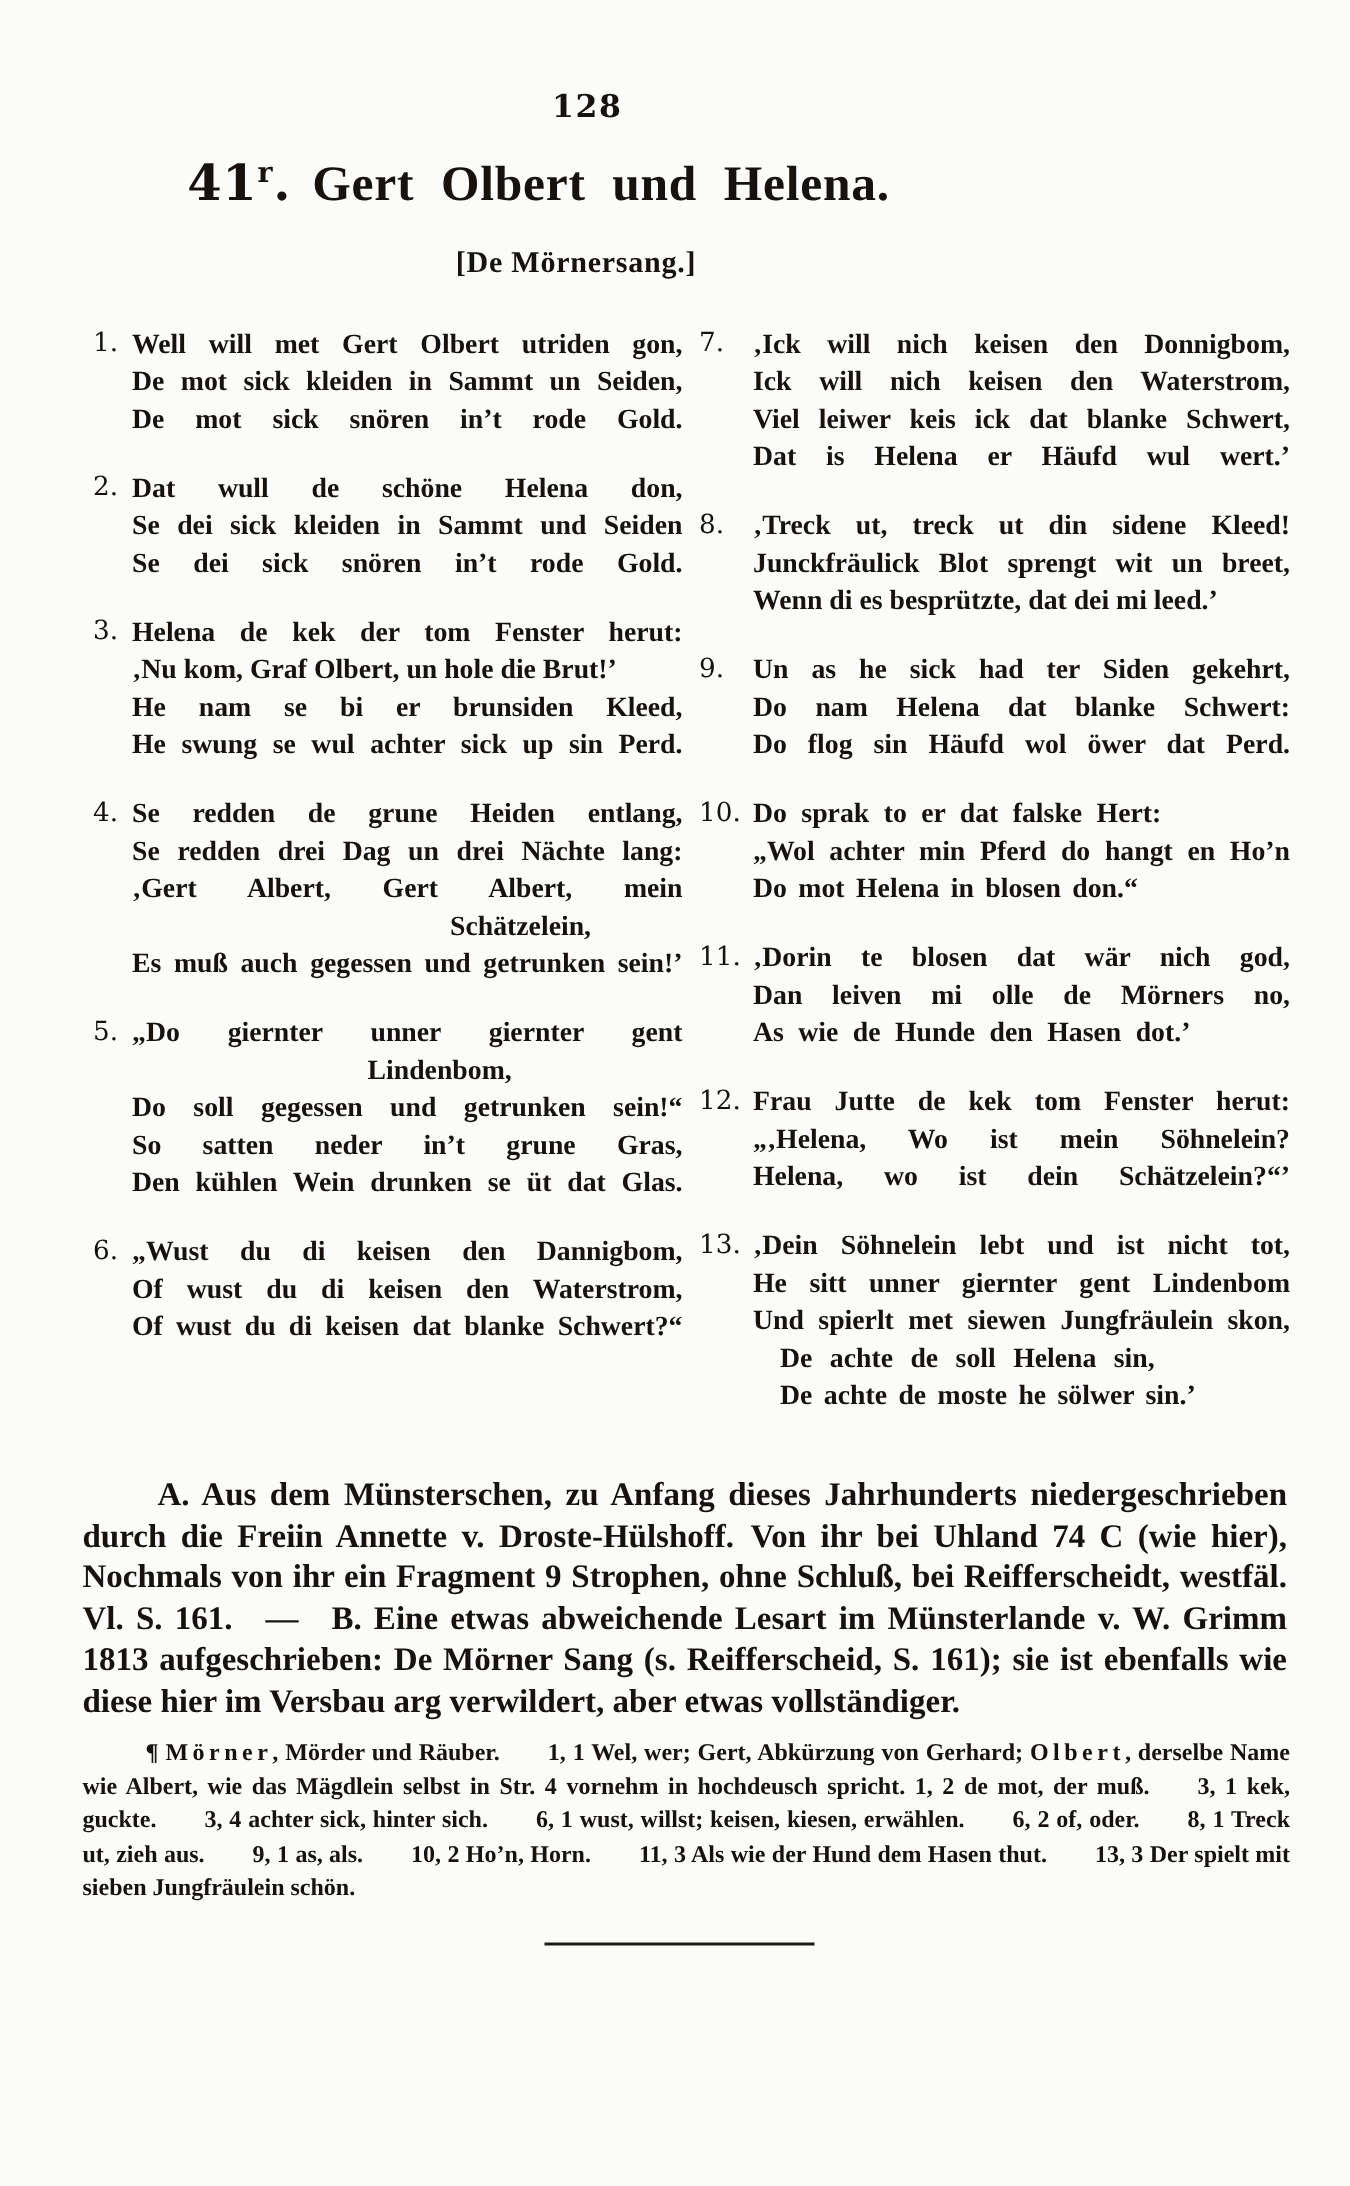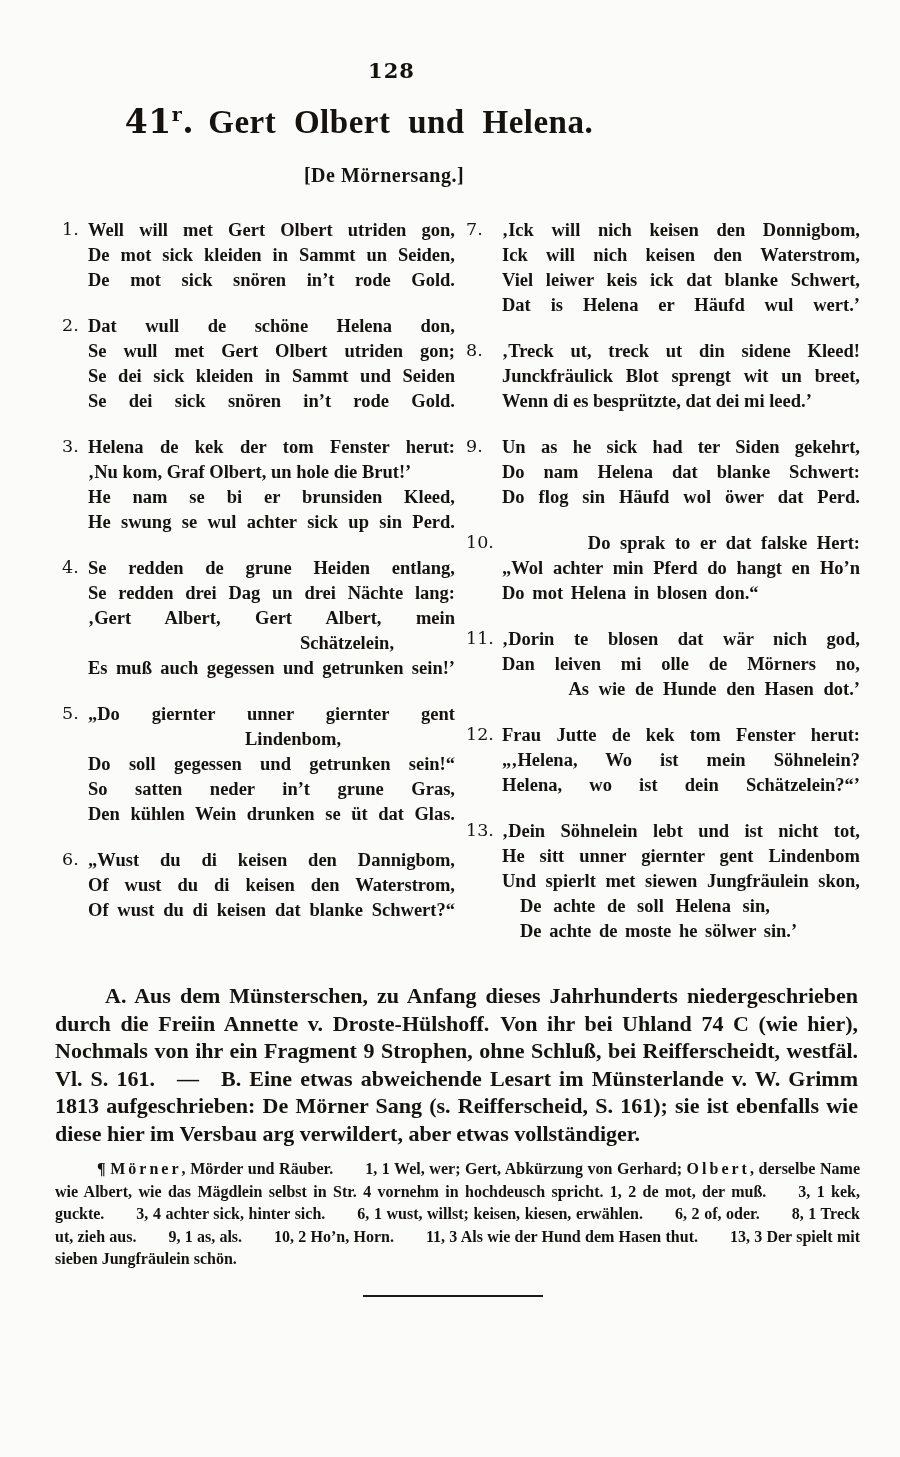--- a/index.html
+++ b/index.html
@@ -28,21 +28,21 @@
   .col-left{margin-right:11px;}
   .col-right{width:394px;}
   .verse{position:relative;padding-left:26px;margin-bottom:21px;font-weight:bold;font-size:18.5px;}
   .col-right .verse{padding-left:36px;}
   .vnum{
     position:absolute;left:0;top:1px;
     font-family:"DejaVu Serif", serif;font-weight:normal;font-size:17.5px;
   }
   .vline{line-height:25px;min-height:25px;}
   .jl{text-align:justify;text-align-last:justify;}
-  .sp3{word-spacing:3px;} .sp5{word-spacing:5px;text-align:right;} .sp6{word-spacing:7px;}
+  .sp3{word-spacing:3px;} .sp5{word-spacing:5px;} .sp6{word-spacing:7px;}
   .wrap1{margin-left:212px;} .wrap2{margin-left:157px;} .ind{margin-left:18px;}
   .notes{
     position:absolute;top:960px;left:55px;width:803px;
     font-weight:bold;font-size:22px;line-height:27.5px;
     text-align:justify;text-indent:50px;
   }
   .gloss{
     position:absolute;top:1142px;left:55px;width:805px;
     font-weight:bold;font-size:16px;line-height:22.5px;
     text-align:justify;text-indent:42px;
@@ -69,21 +69,20 @@
     <div class="verse">
       <span class="vnum">1.</span>
       <div class="vline jl">Well will met Gert Olbert utriden gon,</div>
       <div class="vline jl">De mot sick kleiden in Sammt un Seiden,</div>
       <div class="vline jl">De mot sick snören in’t rode Gold.</div>
     </div>
 
     <div class="verse">
       <span class="vnum">2.</span>
       <div class="vline jl">Dat wull de schöne Helena don,</div>
-      <div class="vline jl">Se wull met Gert Olbert utriden gon;</div>
       <div class="vline jl">Se dei sick kleiden in Sammt und Seiden</div>
       <div class="vline jl">Se dei sick snören in’t rode Gold.</div>
     </div>
 
     <div class="verse">
       <span class="vnum">3.</span>
       <div class="vline jl">Helena de kek der tom Fenster herut:</div>
       <div class="vline">‚Nu kom, Graf Olbert, un hole die Brut!’</div>
       <div class="vline jl">He nam se bi er brunsiden Kleed,</div>
       <div class="vline jl">He swung se wul achter sick up sin Perd.</div>

